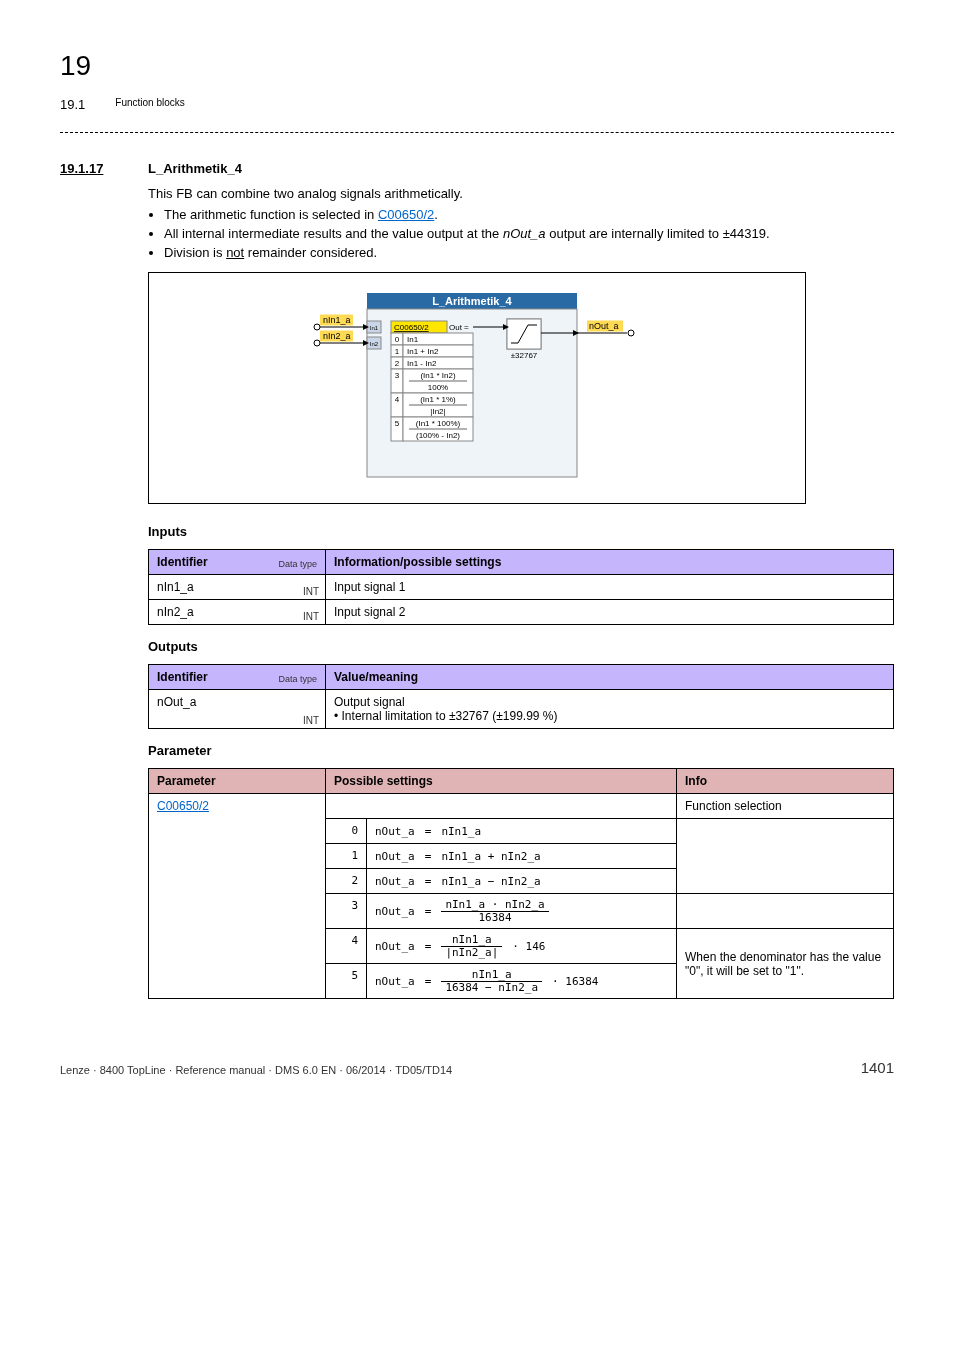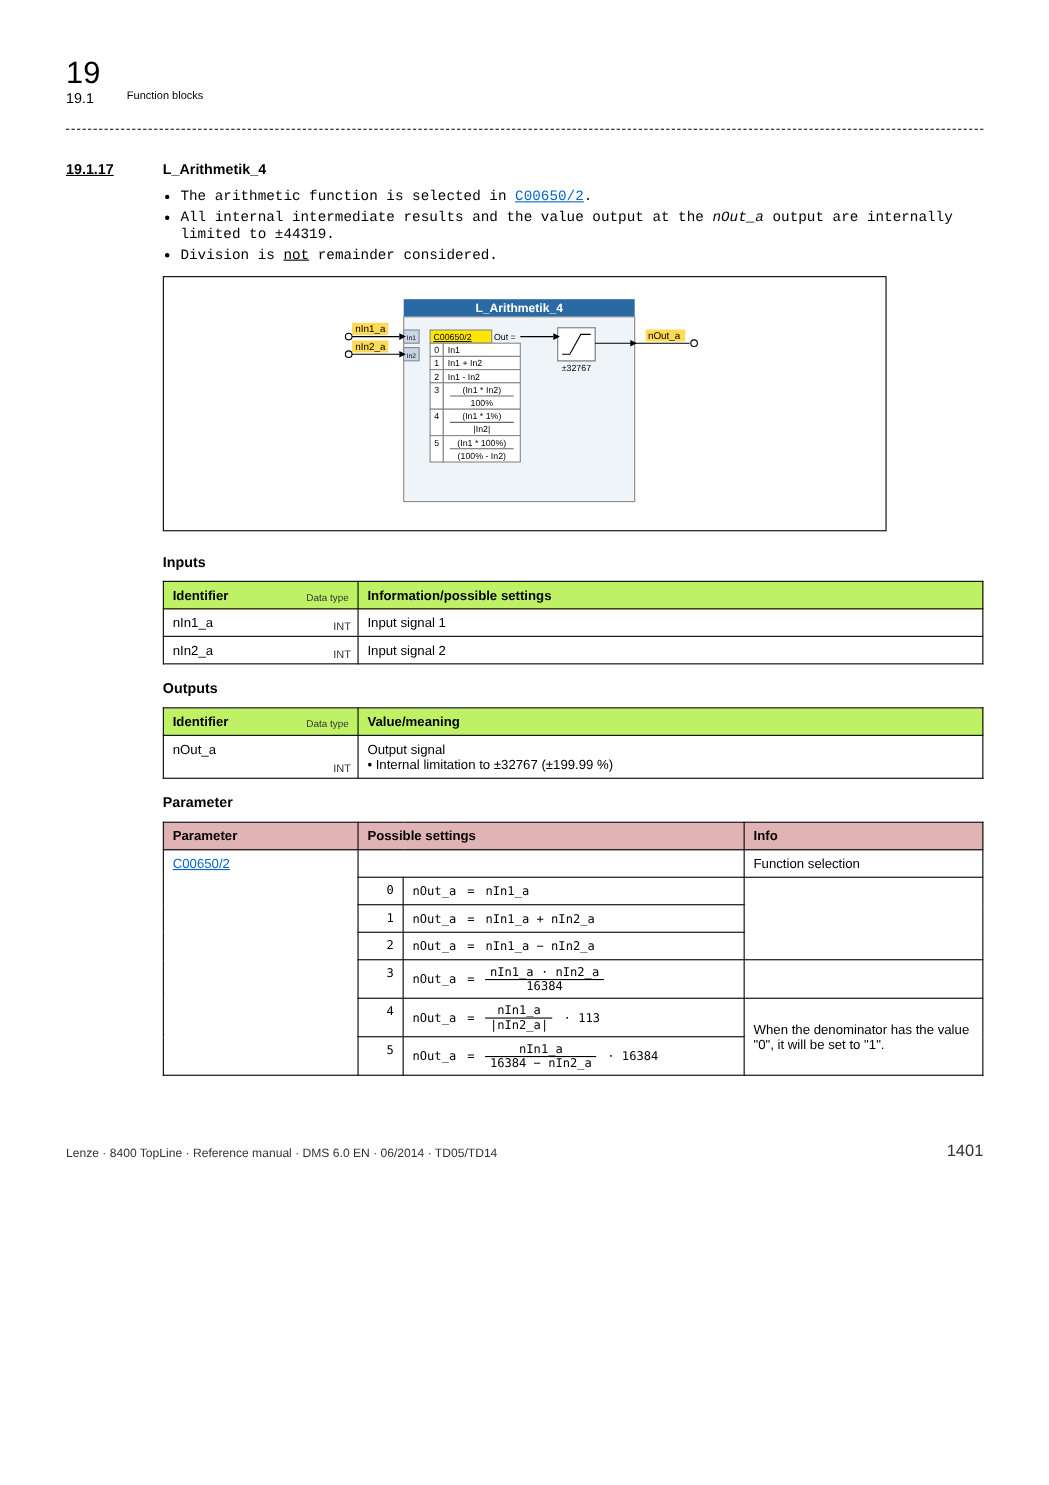--- a/index.html
+++ b/index.html
@@ -4,45 +4,45 @@
   <style>
     body {
       font-family: "Segoe UI", "Myriad Pro", Arial, sans-serif;
       font-size: 13px;
       color: #000;
       margin: 0;
       padding: 50px 60px 30px 60px;
       width: 954px;
       box-sizing: border-box;
     }
-    .chapter-header { display: flex; align-items: flex-end; margin-bottom: 0; }
+    .chapter-header { display: flex; align-items: flex-end; margin-bottom: 15px; }
     .chapter-number { font-size: 28px; font-weight: 400; }
     .chapter-title  { font-size: 28px; font-weight: 400; }
     .sub-header { display: flex; align-items: flex-start; gap: 30px; margin-bottom: 20px; }
     .sub-number { font-size: 13px; }
     .sub-title  { font-size: 10px; }
     .dashed-hr { border: 0; border-top: 1.5px dashed #000; margin: 14px 0 28px 0; }
     .section-row { display: flex; align-items: baseline; margin-bottom: 10px; }
     .section-num { font-weight: 700; width: 88px; text-decoration: underline; }
     .section-title { font-weight: 700; }
     .body-block { margin-left: 88px; }
     .body-p { margin: 6px 0; }
-    ul.bullets { margin: 4px 0 12px 0; padding-left: 16px; font-family: Liberation Mono, monospace; }
+    ul.bullets { margin: 4px 0 12px 0; padding-left: 16px; }
     ul.bullets li { margin: 4px 0; }
     .link { color: #0066cc; text-decoration: underline; }
     .ital { font-style: italic; }
     .notund { text-decoration: underline; }
 
     .diagram-frame { border: 1px solid #000; padding: 18px 0 22px 0; margin: 8px 88px 20px 88px; display: flex; justify-content: center; }
 
     .heading4 { font-weight: 700; margin: 14px 0 10px 88px; }
 
     table.iotable { border-collapse: collapse; width: calc(100% - 88px); margin-left: 88px; }
     table.iotable th, table.iotable td { border: 1px solid #000; padding: 5px 8px; vertical-align: top; font-size: 12px; }
-    table.iotable th { background: #bef264; font-weight: 700; text-align: left; }
+    table.iotable th { background: #c4b5fd; font-weight: 700; text-align: left; }
     table.iotable td.idcell { position: relative; width: 160px; }
     table.iotable td .dtype { position: absolute; right: 6px; bottom: 2px; font-size: 10px; color: #333; }
     table.iotable th .dtype-h { float: right; font-size: 9px; font-weight: 400; color: #333; margin-top: 4px; }
 
     table.ptable { border-collapse: collapse; width: calc(100% - 88px); margin-left: 88px; }
     table.ptable th, table.ptable td { border: 1px solid #000; padding: 5px 8px; font-size: 12px; vertical-align: middle; }
     table.ptable th { background: #e0b4b4; font-weight: 700; text-align: left; }
     table.ptable td.numcell { width: 24px; text-align: right; vertical-align: top; font-family: monospace; font-size: 11px; border-left: none; }
     table.ptable td.firstcol { width: 160px; vertical-align: top; }
     .formula { font-family: monospace; font-size: 11px; white-space: nowrap; display: inline-flex; align-items: center; gap: 10px; }
@@ -68,20 +68,21 @@
 </div>
 
 <hr class="dashed-hr">
 
 <div class="section-row">
   <span class="section-num">19.1.17</span>
   <span class="section-title">L_Arithmetik_4</span>
 </div>
 
 <div class="body-block">
+  <p class="body-p">This FB can combine two analog signals arithmetically.</p>
   <ul class="bullets">
     <li>
       <span>The arithmetic function is selected in </span><a class="link">C00650/2</a><span>.</span>
     </li>
     <li>
       <span>All internal intermediate results and the value output at the </span><span class="ital">nOut_a</span><span> output are internally limited to ±44319.</span>
     </li>
     <li>
       <span>Division is </span><span class="notund">not</span><span> remainder considered.</span>
     </li>
@@ -288,21 +289,21 @@
   <tr>
     <td class="numcell">4</td>
     <td>
       <span class="formula">
         <span>nOut_a</span>
         <span class="opsign">=</span>
         <span class="frac">
           <span class="num">nIn1_a</span>
           <span class="den">|nIn2_a|</span>
         </span>
-        <span>⋅ 113</span>
+        <span>⋅ 146</span>
       </span>
     </td>
     <td rowspan="2">When the denominator has the value "0", it will be set to "1".</td>
   </tr>
   <tr>
     <td class="numcell">5</td>
     <td>
       <span class="formula">
         <span>nOut_a</span>
         <span class="opsign">=</span>

